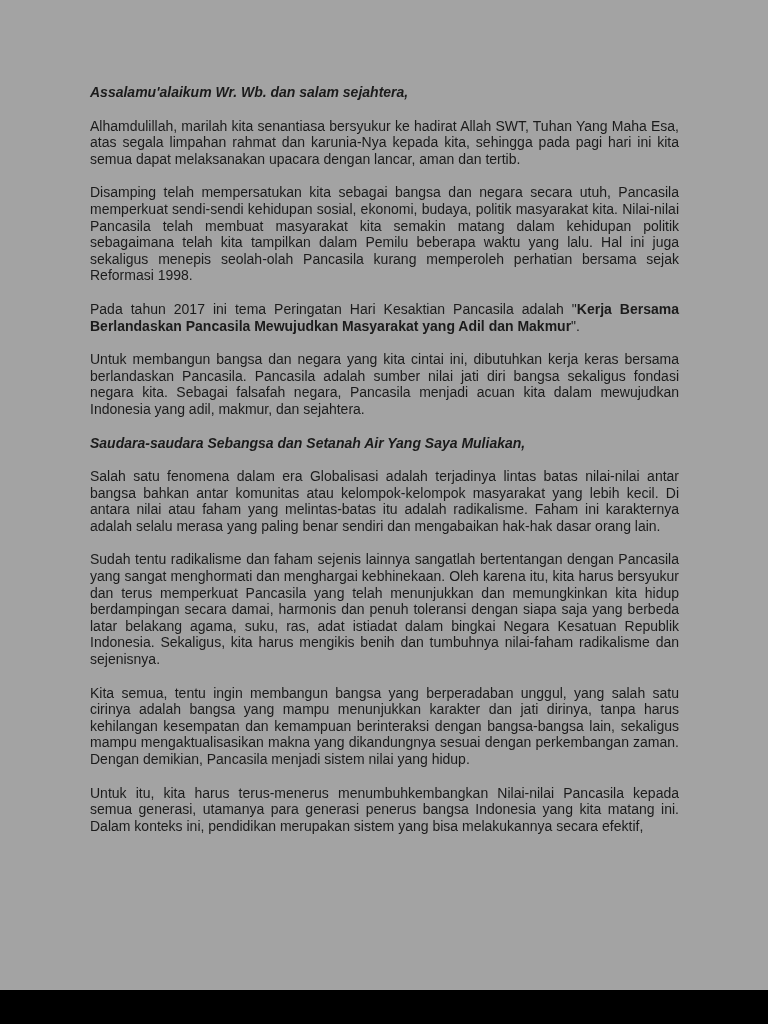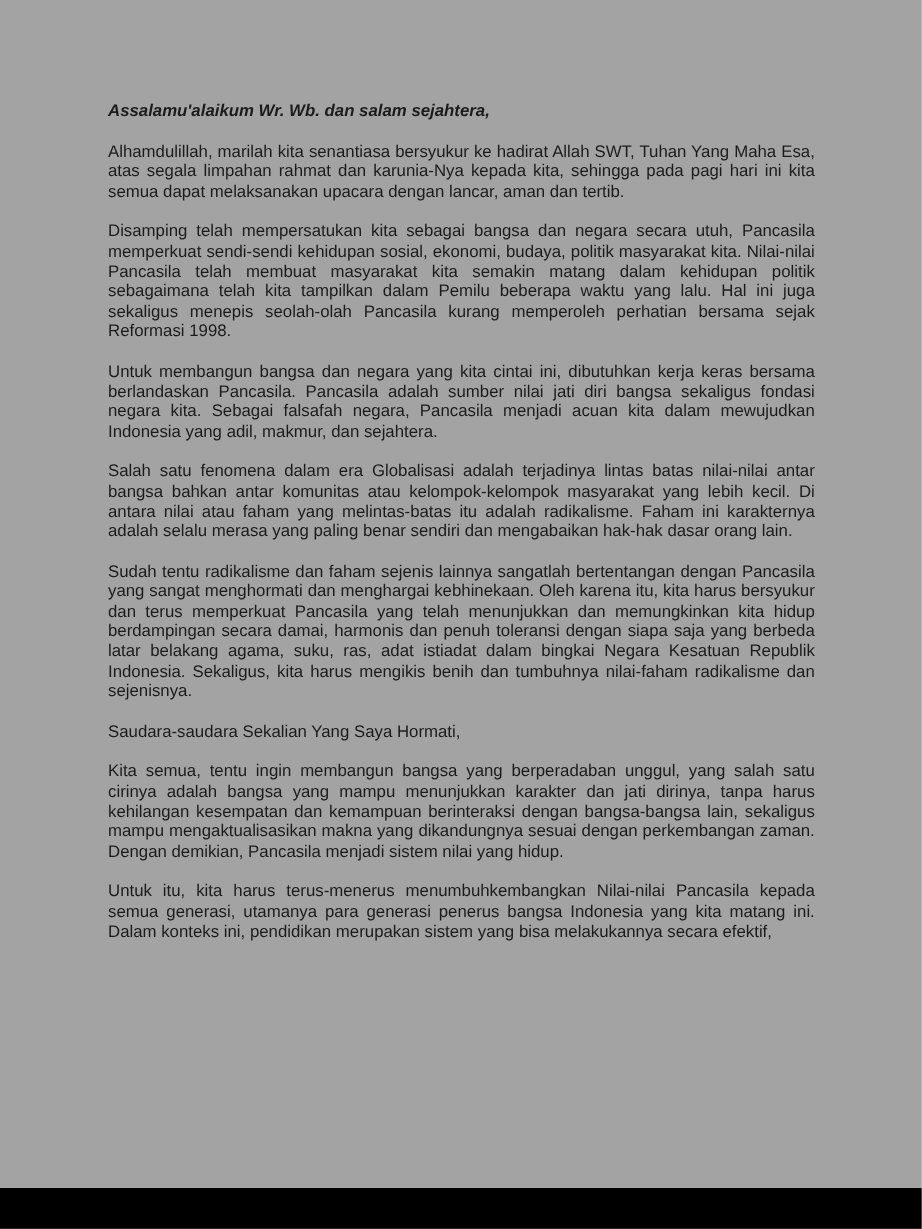--- a/index.html
+++ b/index.html
@@ -53,21 +53,22 @@
   }
 </style>
 </head>
 <body>
 
 <div class="page">
   <div class="content">
       <p class="para heading"><span>Assalamu'alaikum Wr. Wb. dan salam sejahtera,</span></p>
       <p class="para"><span>Alhamdulillah, marilah kita senantiasa bersyukur ke hadirat Allah SWT, Tuhan Yang Maha Esa, atas segala limpahan rahmat dan karunia-Nya kepada kita, sehingga pada pagi hari ini kita semua dapat melaksanakan upacara dengan lancar, aman dan tertib.</span></p>
       <p class="para"><span>Disamping telah mempersatukan kita sebagai bangsa dan negara secara utuh, Pancasila memperkuat sendi-sendi kehidupan sosial, ekonomi, budaya, politik masyarakat kita. Nilai-nilai Pancasila telah membuat masyarakat kita semakin matang dalam kehidupan politik sebagaimana telah kita tampilkan dalam Pemilu beberapa waktu yang lalu. Hal ini juga sekaligus menepis seolah-olah Pancasila kurang memperoleh perhatian bersama sejak Reformasi 1998.</span></p>
+      <p class="para"><span>Pada tahun 2017 ini tema Peringatan Hari Kesaktian Pancasila adalah "</span><span class="run-bold">Kerja Bersama Berlandaskan Pancasila Mewujudkan Masyarakat yang Adil dan Makmur</span><span>".</span></p>
       <p class="para extra-before"><span>Untuk membangun bangsa dan negara yang kita cintai ini, dibutuhkan kerja keras bersama berlandaskan Pancasila. Pancasila adalah sumber nilai jati diri bangsa sekaligus fondasi negara kita. Sebagai falsafah negara, Pancasila menjadi acuan kita dalam mewujudkan Indonesia yang adil, makmur, dan sejahtera.</span></p>
+      <p class="para heading"><span>Saudara-saudara Sebangsa dan Setanah Air Yang Saya Muliakan,</span></p>
       <p class="para"><span>Salah satu fenomena dalam era Globalisasi adalah terjadinya lintas batas nilai-nilai antar bangsa bahkan antar komunitas atau kelompok-kelompok masyarakat yang lebih kecil. Di antara nilai atau faham yang melintas-batas itu adalah radikalisme. Faham ini karakternya adalah selalu merasa yang paling benar sendiri dan mengabaikan hak-hak dasar orang lain.</span></p>
       <p class="para"><span>Sudah tentu radikalisme dan faham sejenis lainnya sangatlah bertentangan dengan Pancasila yang sangat menghormati dan menghargai kebhinekaan. Oleh karena itu, kita harus bersyukur dan terus memperkuat Pancasila yang telah menunjukkan dan memungkinkan kita hidup berdampingan secara damai, harmonis dan penuh toleransi dengan siapa saja yang berbeda latar belakang agama, suku, ras, adat istiadat dalam bingkai Negara Kesatuan Republik Indonesia. Sekaligus, kita harus mengikis benih dan tumbuhnya nilai-faham radikalisme dan sejenisnya.</span></p>
-      <p class="para extra-before"><span>Saudara-saudara Sekalian Yang Saya Hormati,</span></p>
       <p class="para"><span>Kita semua, tentu ingin membangun bangsa yang berperadaban unggul, yang salah satu cirinya adalah bangsa yang mampu menunjukkan karakter dan jati dirinya, tanpa harus kehilangan kesempatan dan kemampuan berinteraksi dengan bangsa-bangsa lain, sekaligus mampu mengaktualisasikan makna yang dikandungnya sesuai dengan perkembangan zaman. Dengan demikian, Pancasila menjadi sistem nilai yang hidup.</span></p>
       <p class="para extra-before"><span>Untuk itu, kita harus terus-menerus menumbuhkembangkan Nilai-nilai Pancasila kepada semua generasi, utamanya para generasi penerus bangsa Indonesia yang kita matang ini. Dalam konteks ini, pendidikan merupakan sistem yang bisa melakukannya secara efektif,</span></p>
     </div>
   <div class="footer-bar"></div>
 </div>
 
 </body></html>

